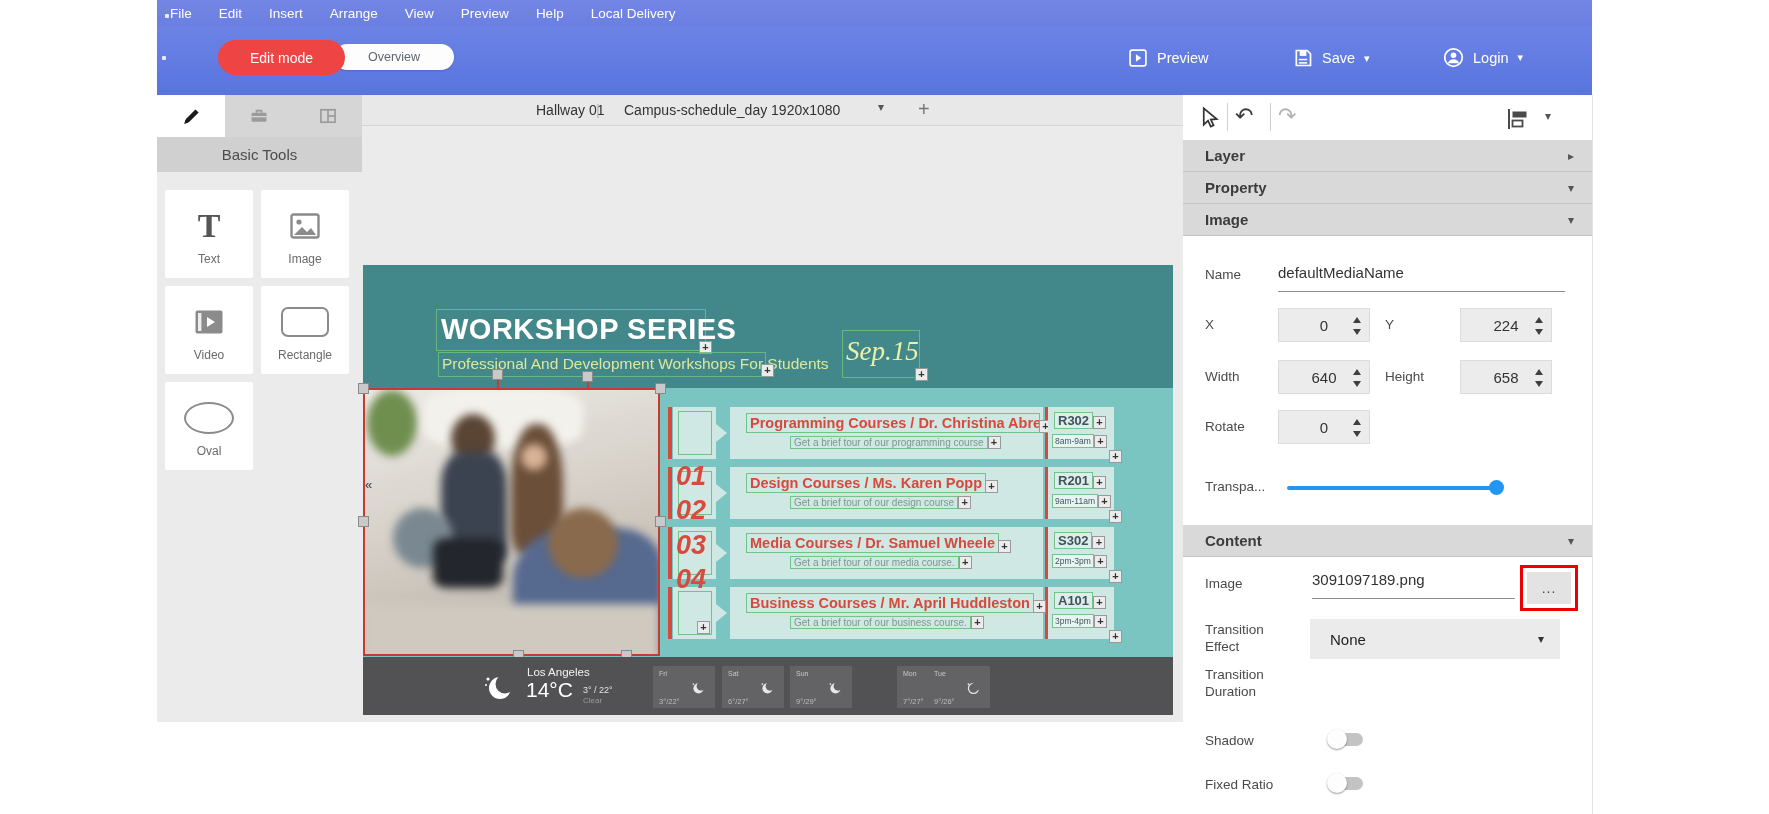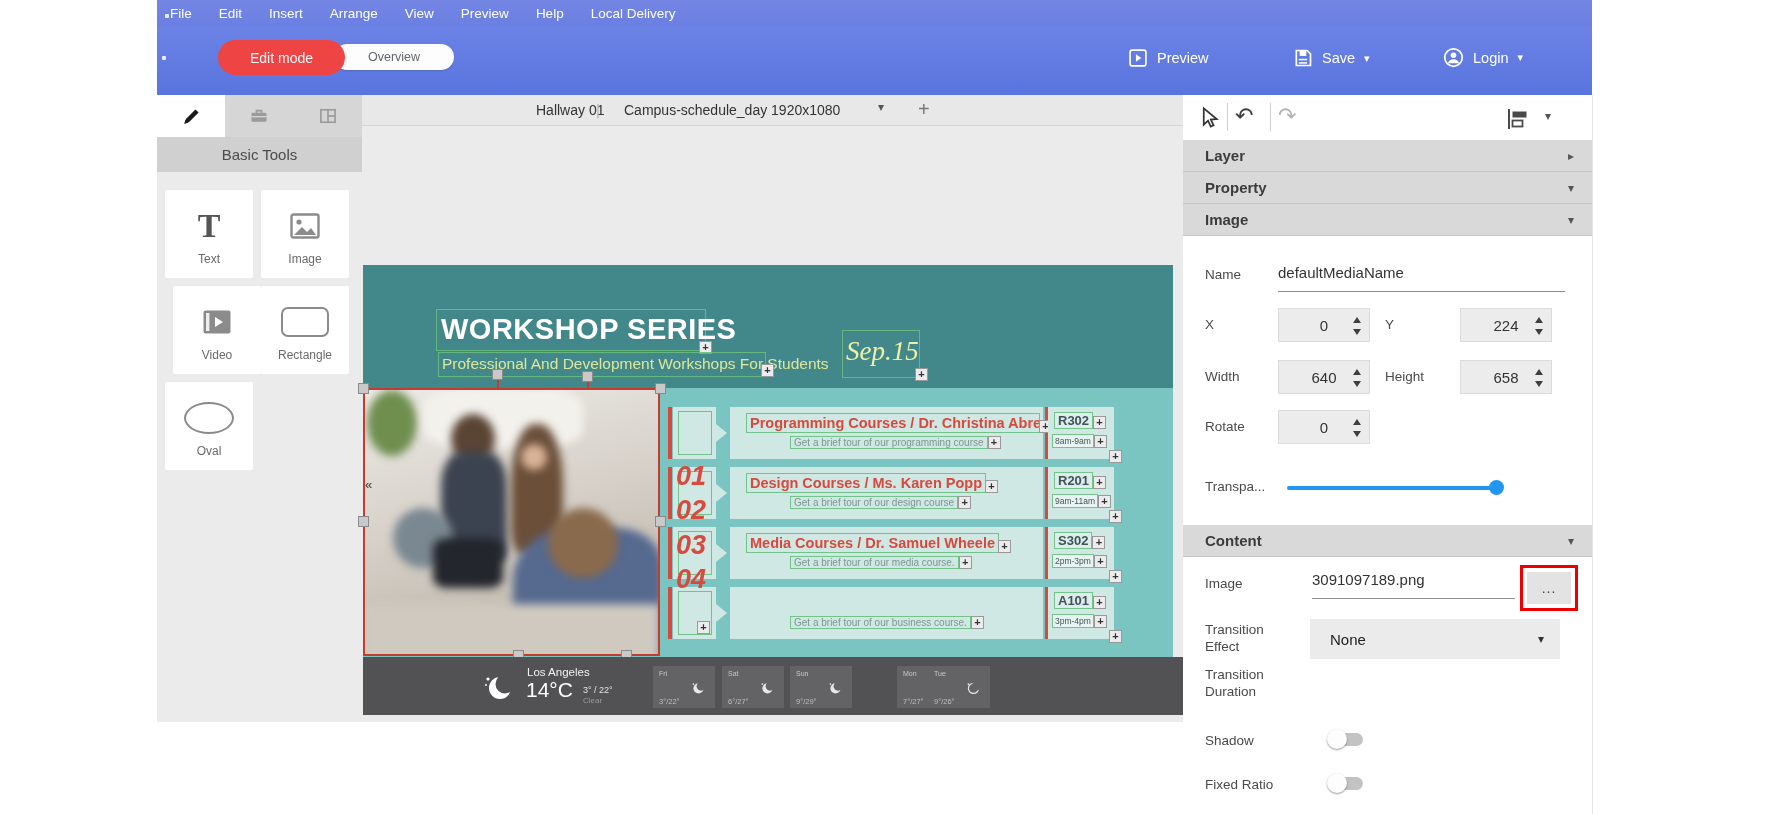--- a/index.html
+++ b/index.html
@@ -60,21 +60,21 @@
   .numstack{position:absolute;left:313px;top:195px;width:42px;}
   .numstack div{height:34.4px;font-size:27px;font-weight:bold;font-style:italic;color:#d84a3e;line-height:32px;}
   
   .photo{position:absolute;left:0;top:123px;width:297px;height:268px;overflow:hidden;background:linear-gradient(165deg,#edebe7,#d6d0c8 45%,#b4ada2);}
   .photo .blob{position:absolute;filter:blur(4px);}
   .selrect{position:absolute;left:0;top:123px;width:297px;height:268px;border:2px solid #c43b30;box-sizing:border-box;}
   .handle{position:absolute;width:11px;height:11px;background:#c9c9c9;border:1px solid #8a8a8a;box-sizing:border-box;}
   .redtick{position:absolute;width:2px;height:13px;background:#c43b30;}
   .collapse{position:absolute;left:2px;top:212px;color:#2c3e44;font-size:13px;}
   
-  .weather{position:absolute;left:0;top:392px;width:810px;height:58px;background:#525255;padding-left:12px;}
+  .weather{position:absolute;left:0;top:392px;width:810px;height:58px;background:#525255;}
   .wcity{position:absolute;left:164px;top:9px;font-size:11.5px;color:#f2f2f2;}
   .wtemp{position:absolute;left:163px;top:21px;font-size:21px;color:#ffffff;}
   .wrange{position:absolute;left:220px;top:28px;font-size:9px;color:#e2e2e2;}
   .wcond{position:absolute;left:220px;top:39px;font-size:8px;color:#9a9a9a;}
   .wcard{position:absolute;top:9px;width:62px;height:42px;background:#636366;}
   .wday{position:absolute;left:6px;top:4px;font-size:7px;color:#c8c8c8;}
   .wtemp2{position:absolute;left:6px;top:31px;font-size:7.5px;color:#bdbdbd;}
   .wmoon{position:absolute;right:8px;top:13px;}
   
   .panel{left:1183px;top:95px;width:409px;height:719px;background:#ffffff;border-right:1px solid #e3e3e3;}
@@ -195,21 +195,21 @@
     <div class="toolcard" style="left:104px;top:95px;" data-name="tool-image">
       <div class="glyph">
           <svg width="30" height="26" viewBox="0 0 30 26" data-name="image-icon">
             <rect x="1.5" y="1.5" width="27" height="23" rx="2" fill="none" stroke="#8b8b8b" stroke-width="2.4"></rect>
             <circle cx="9" cy="9" r="2.6" fill="#8b8b8b"></circle>
             <path d="M4 22 l8-8 5 5 4-4 5 7 z" fill="#8b8b8b"></path>
           </svg>
         </div>
       <div class="tlabel" data-name="tool-label">Image</div>
     </div>
-    <div class="toolcard" style="left:16px;top:191px;" data-name="tool-video">
+    <div class="toolcard" style="left:8px;top:191px;" data-name="tool-video">
       <div class="glyph">
           <svg width="30" height="26" viewBox="0 0 30 26" data-name="video-icon">
             <rect x="1.5" y="1.5" width="27" height="23" rx="2" fill="#8b8b8b"></rect>
             <rect x="4" y="4" width="3.4" height="18" fill="#fff" opacity=".85"></rect>
             <path d="M13 8 l8 5 -8 5 z" fill="#ffffff"></path>
           </svg>
         </div>
       <div class="tlabel" data-name="tool-label">Video</div>
     </div>
     <div class="toolcard" style="left:104px;top:191px;" data-name="tool-rectangle">
@@ -356,20 +356,24 @@
       </div>
     </div>
     <div class="row" style="top:322px;" data-name="schedule-row">
       <div class="redbar" data-name="row-accent"></div>
       <div class="leftcell" data-name="row-number-cell">
           <div class="numbox" data-name="number-selection-box"></div>
           <span class="plus" style="position:absolute;left:24px;bottom:5px;" data-name="plus-handle-icon"></span>
         </div>
       <div class="notch" data-name="row-notch"></div>
       <div class="maincell" data-name="row-main-cell">
+        <div class="rtitle">
+            <span class="txt gsel" data-name="row-title">Business Courses / Mr. April Huddleston</span>
+            <span class="plus" style="align-self:flex-end;margin-left:-1px;" data-name="plus-handle-icon"></span>
+          </div>
         <div class="rdesc">
             <span class="txt gsel" data-name="row-desc">Get a brief tour of our business course.</span>
             <span class="plus" data-name="plus-handle-icon"></span>
           </div>
       </div>
       <div class="redline" data-name="row-divider"></div>
       <div class="rightcell" data-name="row-room-cell">
         <div class="room">
             <span class="txt gsel" data-name="row-room">A101</span>
             <span class="plus" data-name="plus-handle-icon"></span>

